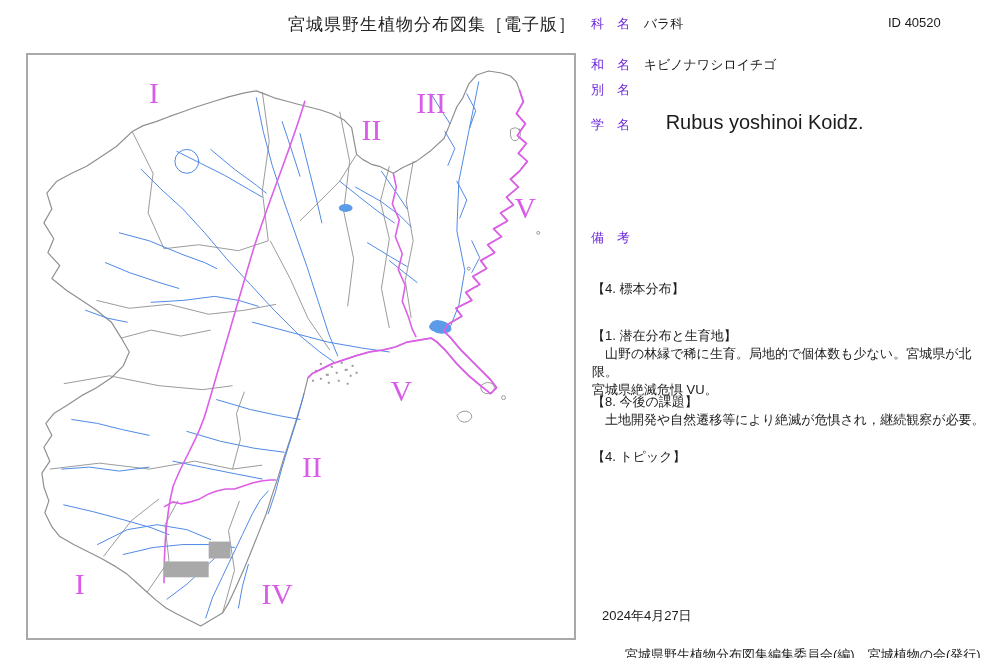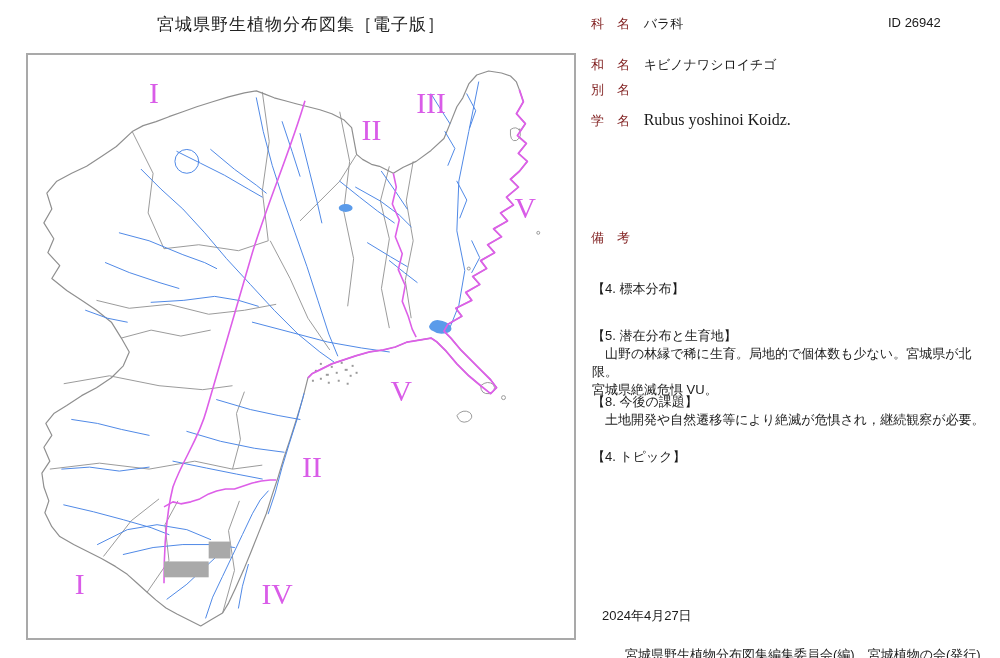--- a/index.html
+++ b/index.html
@@ -2,45 +2,45 @@
 <html><head>
 <meta charset="utf-8">
 <style>
   html,body{margin:0;padding:0;background:#ffffff;}
   body{
     position:relative;width:1000px;height:658px;overflow:hidden;
     font-family:"Liberation Sans","DejaVu Sans",sans-serif;color:#1b1b1b;
   }
   
   .map-title{
-    position:absolute;left:26px;top:13px;width:550px;text-align:center;
+    position:absolute;left:26px;top:13px;width:550px;text-align:right;
     font-size:17px;letter-spacing:1px;color:#222;white-space:nowrap;
   }
   .map-frame{
     position:absolute;left:26px;top:53px;width:550px;height:587px;
     border:2px solid #a9a9a9;box-sizing:border-box;background:#fff;
   }
   .map-frame svg{position:absolute;left:0;top:0;width:546px;height:583px;}
   .map-copyright{
     position:absolute;right:20px;bottom:7px;font-size:13px;color:#111;white-space:nowrap;
   }
   .region-label{
     font-family:"Liberation Serif","DejaVu Serif",serif;
     font-size:30px;fill:#d95ce8;
   }
   
   .info-panel{position:absolute;left:585px;top:0;width:412px;height:658px;font-size:13px;}
   .row{position:absolute;left:6px;white-space:nowrap;}
-  .row .flabel{display:inline-block;width:49px;color:#7f1d1d;font-family:Liberation Mono, monospace;}
+  .row .flabel{display:inline-block;width:49px;color:#6d28d9;font-family:Liberation Mono, monospace;}
   .r-family{top:15px;}
   .r-jname{top:56px;}
   .r-alias{top:81px;}
   .r-sname{top:111px;}
   .r-remarks{top:229px;}
-  .sci-name{font-family:Liberation Serif, serif;font-size:16px;}
+  .sci-name{font-family:Liberation Sans, sans-serif;font-size:20px;margin-left:22px;}
   .id-box{position:absolute;left:303px;top:15px;white-space:nowrap;}
   .id-box .id-label{}
   .section{position:absolute;left:7px;width:400px;line-height:18px;}
   .section .body{white-space:pre-line;}
   .s1{top:280px;} .s2{top:327px;} .s3{top:393px;} .s4{top:448px;}
   .f-date{position:absolute;left:17px;top:607px;white-space:nowrap;}
   .f-pub{position:absolute;left:40px;top:626px;white-space:nowrap;margin-top:20px;}
 </style>
 </head>
 <body>
@@ -200,21 +200,21 @@
 
 <div class="info-panel">
 
   <div class="row r-family">
     <span class="flabel">科　名</span>
     <span class="fvalue">バラ科</span>
   </div>
 
   <div class="id-box">
     <span class="id-label">ID</span>
-    <span class="id-value">26942</span>
+    <span class="id-value">40520</span>
   </div>
 
   <div class="row r-jname">
     <span class="flabel">和　名</span>
     <span class="fvalue">キビノナワシロイチゴ</span>
   </div>
 
   <div class="row r-alias">
     <span class="flabel">別　名</span>
     <span class="fvalue"></span>
@@ -227,21 +227,21 @@
 
   <div class="row r-remarks">
     <span class="flabel">備　考</span>
   </div>
 
   <div class="section s1">
     <div class="heading">【4. 標本分布】</div>
   </div>
 
   <div class="section s2">
-    <div class="heading">【5. 潜在分布と生育地】</div>
+    <div class="heading">【1. 潜在分布と生育地】</div>
     <div class="body">　山野の林縁で稀に生育。局地的で個体数も少ない。宮城県が北限。
 宮城県絶滅危惧 VU。</div>
   </div>
 
   <div class="section s3">
     <div class="heading">【8. 今後の課題】</div>
     <div class="body">　土地開発や自然遷移等により絶滅が危惧され，継続観察が必要。</div>
   </div>
 
   <div class="section s4">

